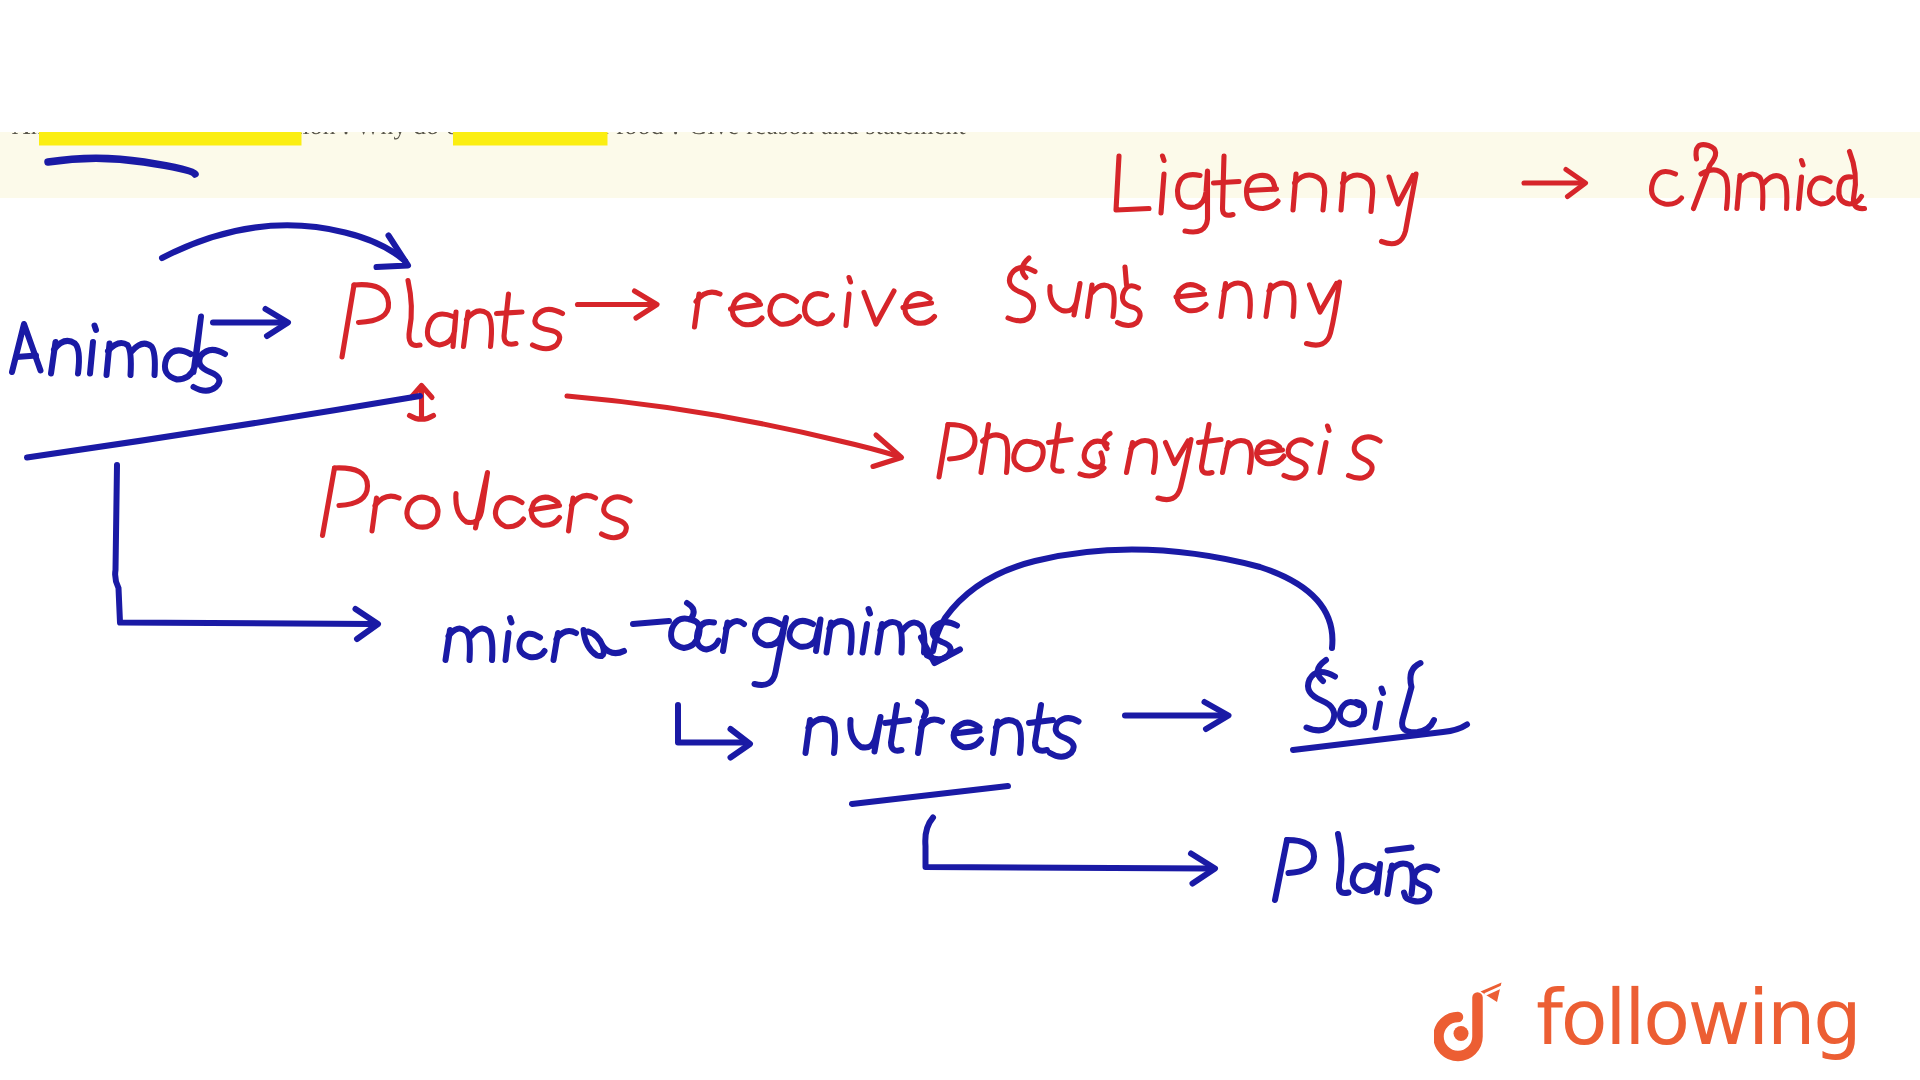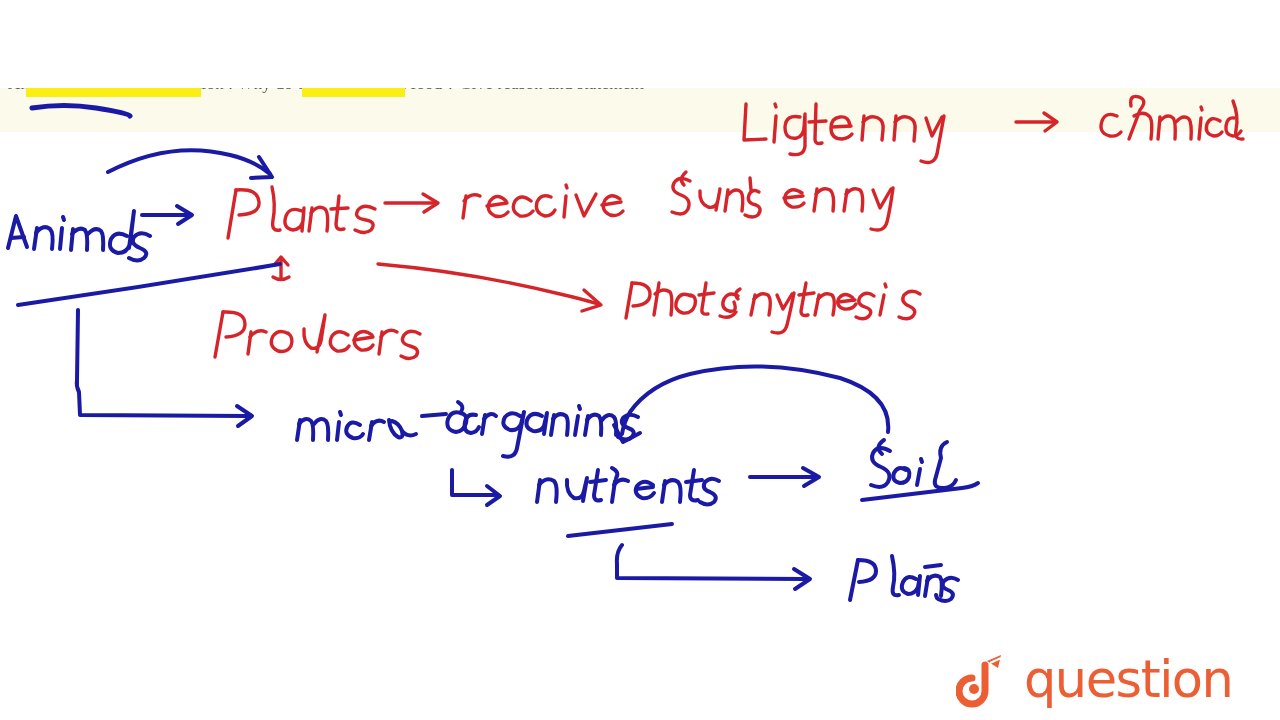--- a/index.html
+++ b/index.html
@@ -358,16 +358,16 @@
     </g>
   </svg>
 
   <div class="logo">
     <svg width="60" height="60" viewBox="0 0 60 60">
       <path d="M29 16 L29 42 A13 13 0 1 1 16 29" fill="none" stroke="#ec5e33" stroke-width="7" stroke-linecap="round"></path>
       <circle cx="18" cy="40" r="5" fill="#ec5e33"></circle>
       <path d="M31 12 L45 6 L42 19 Z" fill="#ec5e33"></path>
       <path d="M34 14 L45 9" stroke="#ffffff" stroke-width="2"></path>
     </svg>
-    <span class="logo-word">question</span>
+    <span class="logo-word">following</span>
   </div>
 
 </div>
 
 </body></html>

